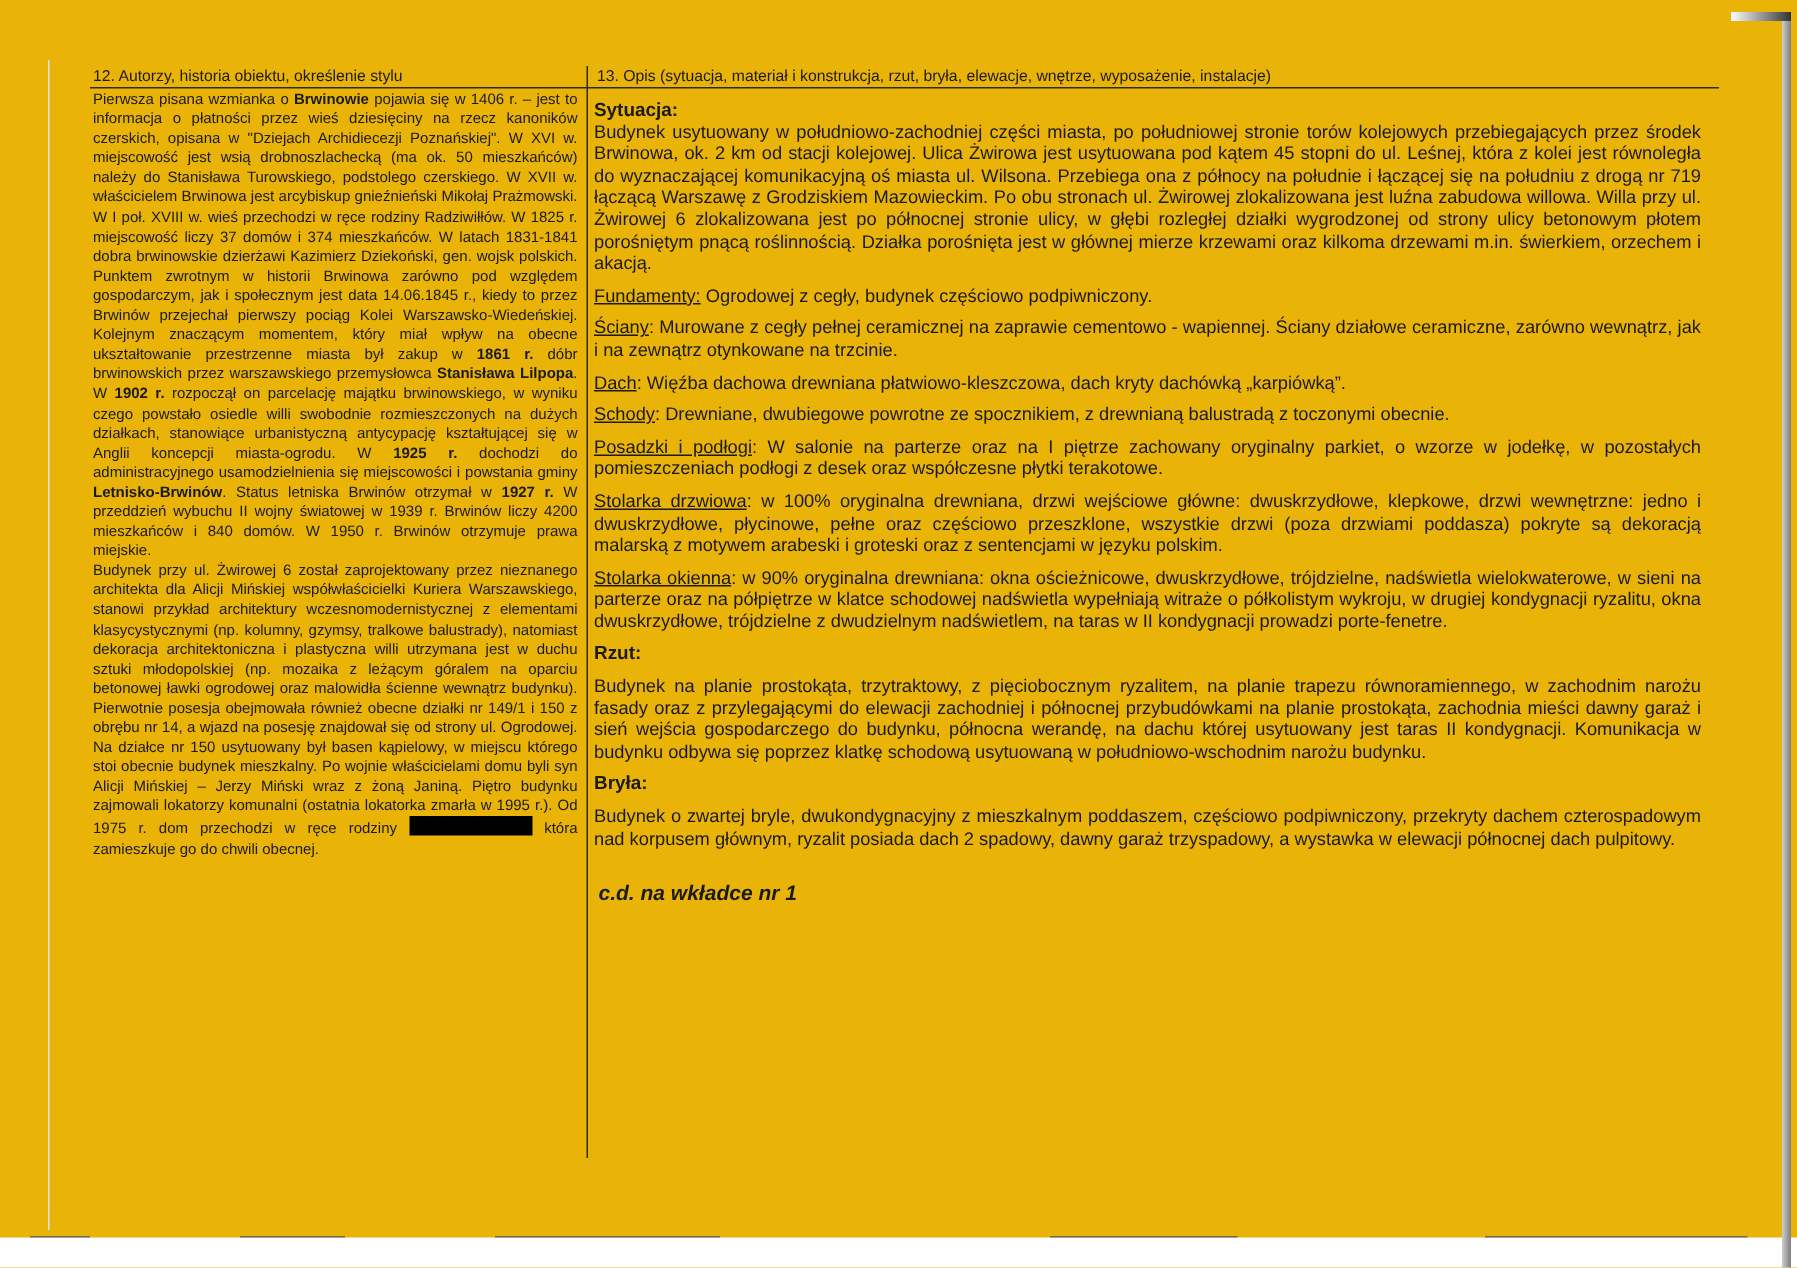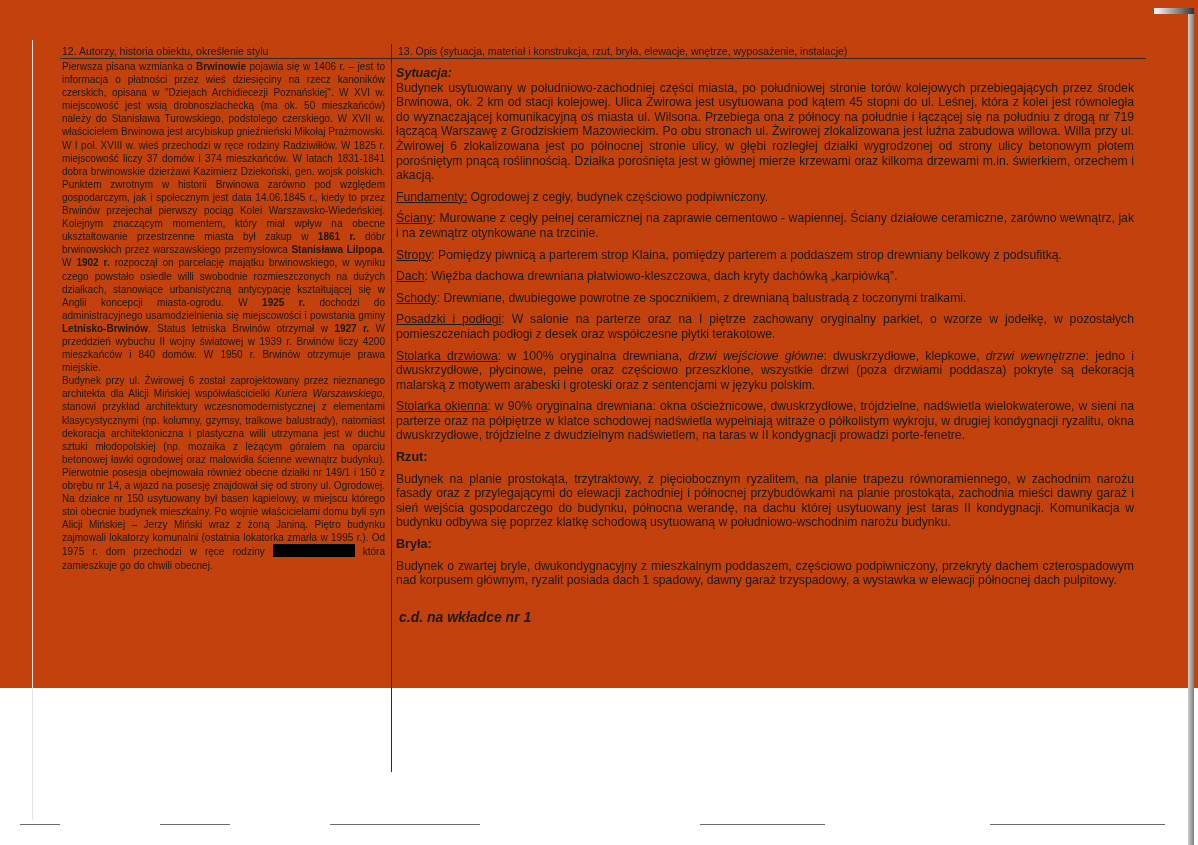--- a/index.html
+++ b/index.html
@@ -4,22 +4,22 @@
   <style>
     html, body { margin: 0; padding: 0; }
     body {
       width: 1198px; height: 845px; overflow: hidden;
       background: #ffffff;
       font-family: "Liberation Sans", sans-serif;
       color: #1a1a1a;
       position: relative;
     }
     .page {
-      position: absolute; left: 0; top: 0; width: 1198px; height: 688px;
-      background: #c2410c;
+      position: absolute; left: 0; top: 0; width: 1198px; height: 825px;
+      background: #eab308;
     }
     .left-margin-line {
       position: absolute; left: 32px; top: 40px; width: 1px; height: 780px; background: #e4e4e4;
     }
     .right-edge-shadow {
       position: absolute; right: 4px; top: 8px; width: 6px; height: 837px;
       background: linear-gradient(to right, #cfcfcf, #7d7d7d);
     }
     .top-edge-shadow {
       position: absolute; right: 4px; top: 8px; width: 40px; height: 6px;
@@ -39,24 +39,24 @@
       position: absolute; left: 62px; top: 60px; width: 323px;
       font-size: 10px; line-height: 13.1px; text-align: justify;
     }
     .col-left p { margin: 0; }
     .col-right {
       position: absolute; left: 396px; top: 66px; width: 738px;
       font-size: 12.2px; line-height: 14.6px; text-align: justify;
     }
     .col-right p { margin: 0 0 7px 0; }
     .col-right .section-heading { font-weight: bold; margin: 0 0 7px 0; font-size: 12.6px; }
-    .col-right .section-heading.first { margin-bottom: 0; font-style: italic; }
+    .col-right .section-heading.first { margin-bottom: 0; }
     .u { text-decoration: underline; }
     .b { font-weight: bold; }
-    .i { font-style: italic; }
+    .i { }
     .redacted {
       display: inline-block; width: 82px; height: 13px; background: #000; vertical-align: -2px;
     }
     .continued { font-weight: bold; margin-top: 22px !important; margin-left: 3px !important; font-size: 14px; font-style: italic; }
     .footer-line { position: absolute; height: 1px; background: #6a6a6a; top: 824px; }
   </style>
 </head>
 <body>
 
 <div class="page">
@@ -75,34 +75,33 @@
     <p id="hist2"><span>Budynek przy ul. Żwirowej 6 został zaprojektowany przez nieznanego architekta dla Alicji Mińskiej współwłaścicielki </span><span class="i">Kuriera Warszawskiego</span><span>, stanowi przykład architektury wczesnomodernistycznej z elementami klasycystycznymi (np. kolumny, gzymsy, tralkowe balustrady), natomiast dekoracja architektoniczna i plastyczna willi utrzymana jest w duchu sztuki młodopolskiej (np. mozaika z leżącym góralem na oparciu betonowej ławki ogrodowej oraz malowidła ścienne wewnątrz budynku). Pierwotnie posesja obejmowała również obecne działki nr 149/1 i 150 z obrębu nr 14, a wjazd na posesję znajdował się od strony ul. Ogrodowej. Na działce nr 150 usytuowany był basen kąpielowy, w miejscu którego stoi obecnie budynek mieszkalny. Po wojnie właścicielami domu byli syn Alicji Mińskiej – Jerzy Miński wraz z żoną Janiną. Piętro budynku zajmowali lokatorzy komunalni (ostatnia lokatorka zmarła w 1995 r.). Od 1975 r. dom przechodzi w ręce rodziny </span><span class="redacted"></span><span> która zamieszkuje go do chwili obecnej.</span></p>
   </div>
 
   <div class="col-right">
     <p class="section-heading first">Sytuacja:</p>
     <p>Budynek usytuowany w południowo-zachodniej części miasta, po południowej stronie torów kolejowych przebiegających przez środek Brwinowa, ok. 2 km od stacji kolejowej. Ulica Żwirowa jest usytuowana pod kątem 45 stopni do ul. Leśnej, która z kolei jest równoległa do wyznaczającej komunikacyjną oś miasta ul. Wilsona. Przebiega ona z północy na południe i łączącej się na południu z drogą nr 719 łączącą Warszawę z Grodziskiem Mazowieckim. Po obu stronach ul. Żwirowej zlokalizowana jest luźna zabudowa willowa. Willa przy ul. Żwirowej 6 zlokalizowana jest po północnej stronie ulicy, w głębi rozległej działki wygrodzonej od strony ulicy betonowym płotem porośniętym pnącą roślinnością. Działka porośnięta jest w głównej mierze krzewami oraz kilkoma drzewami m.in. świerkiem, orzechem i akacją.</p>
 
 
     <p><span class="u">Fundamenty:</span><span> Ogrodowej z cegły, budynek częściowo podpiwniczony.</span></p>
     <p><span class="u">Ściany</span><span>:  Murowane z cegły pełnej ceramicznej na zaprawie cementowo - wapiennej. Ściany działowe ceramiczne, zarówno wewnątrz, jak i na zewnątrz otynkowane na trzcinie.</span></p>
-    <p><span class="u">Stropy</span><span>: Pomiędzy piwnicą a parterem strop Klaina, pomiędzy parterem a poddaszem strop drewniany belkowy z podsufitką.</span></p>
     <p><span class="u">Dach</span><span>: Więźba dachowa drewniana płatwiowo-kleszczowa, dach kryty dachówką „karpiówką”.</span></p>
-    <p><span class="u">Schody</span><span>: Drewniane, dwubiegowe powrotne ze spocznikiem, z drewnianą balustradą z toczonymi tralkami.</span></p>
+    <p><span class="u">Schody</span><span>: Drewniane, dwubiegowe powrotne ze spocznikiem, z drewnianą balustradą z toczonymi obecnie.</span></p>
     <p><span class="u">Posadzki i podłogi</span><span>: W salonie na parterze oraz na I piętrze zachowany oryginalny parkiet, o wzorze w jodełkę, w pozostałych pomieszczeniach podłogi z desek oraz współczesne płytki terakotowe.</span></p>
 
     <p><span class="u">Stolarka drzwiowa</span><span>: w 100% oryginalna drewniana, </span><span class="i">drzwi wejściowe główne</span><span>: dwuskrzydłowe, klepkowe, </span><span class="i">drzwi wewnętrzne</span><span>: jedno i dwuskrzydłowe, płycinowe, pełne oraz częściowo przeszklone, wszystkie drzwi (poza drzwiami poddasza) pokryte są dekoracją malarską z motywem arabeski i groteski oraz z sentencjami w języku polskim.</span></p>
 
     <p><span class="u">Stolarka okienna</span><span>: w 90% oryginalna drewniana: okna ościeżnicowe, dwuskrzydłowe, trójdzielne, nadświetla wielokwaterowe, w sieni na parterze oraz na półpiętrze w klatce schodowej nadświetla wypełniają witraże o półkolistym wykroju, w drugiej kondygnacji ryzalitu, okna dwuskrzydłowe, trójdzielne z dwudzielnym nadświetlem, na taras w II kondygnacji prowadzi porte-fenetre.</span></p>
 
     <p class="section-heading">Rzut:</p>
     <p>Budynek na planie prostokąta, trzytraktowy, z pięciobocznym ryzalitem, na planie trapezu równoramiennego, w zachodnim narożu fasady oraz z przylegającymi do elewacji zachodniej i północnej przybudówkami na planie prostokąta, zachodnia mieści dawny garaż i sień wejścia gospodarczego do budynku, północna werandę, na dachu której usytuowany jest taras II kondygnacji. Komunikacja w budynku odbywa się poprzez klatkę schodową usytuowaną w południowo-wschodnim narożu budynku.</p>
 
     <p class="section-heading">Bryła:</p>
-    <p>Budynek o zwartej bryle, dwukondygnacyjny z mieszkalnym poddaszem, częściowo podpiwniczony, przekryty dachem czterospadowym nad korpusem głównym, ryzalit posiada dach 1 spadowy, dawny garaż trzyspadowy, a wystawka w elewacji północnej dach pulpitowy.</p>
+    <p>Budynek o zwartej bryle, dwukondygnacyjny z mieszkalnym poddaszem, częściowo podpiwniczony, przekryty dachem czterospadowym nad korpusem głównym, ryzalit posiada dach 2 spadowy, dawny garaż trzyspadowy, a wystawka w elewacji północnej dach pulpitowy.</p>
 
     <p class="continued">c.d. na wkładce nr 1</p>
   </div>
 
   <div class="footer-line" style="left:20px;width:40px;"></div>
   <div class="footer-line" style="left:160px;width:70px;"></div>
   <div class="footer-line" style="left:330px;width:150px;"></div>
   <div class="footer-line" style="left:700px;width:125px;"></div>
   <div class="footer-line" style="left:990px;width:175px;"></div>
 </div>

